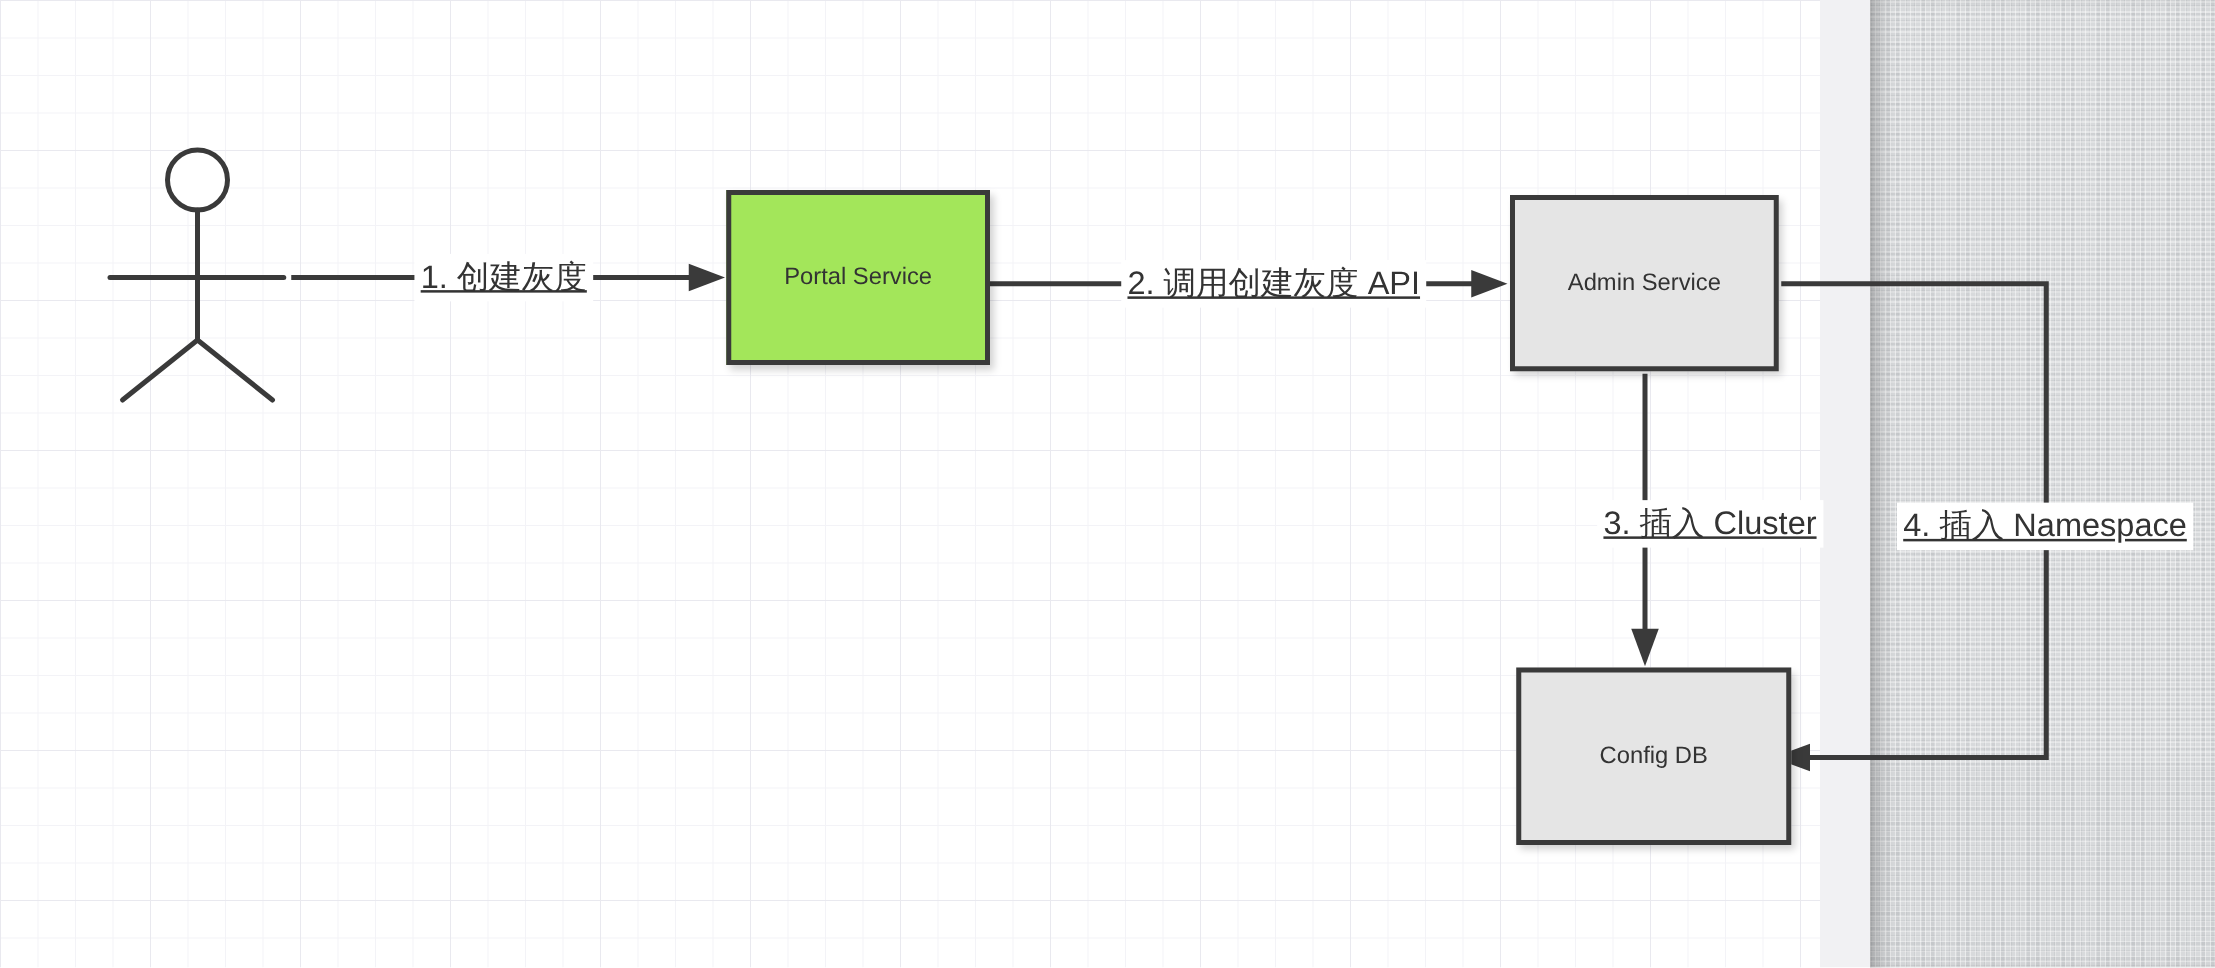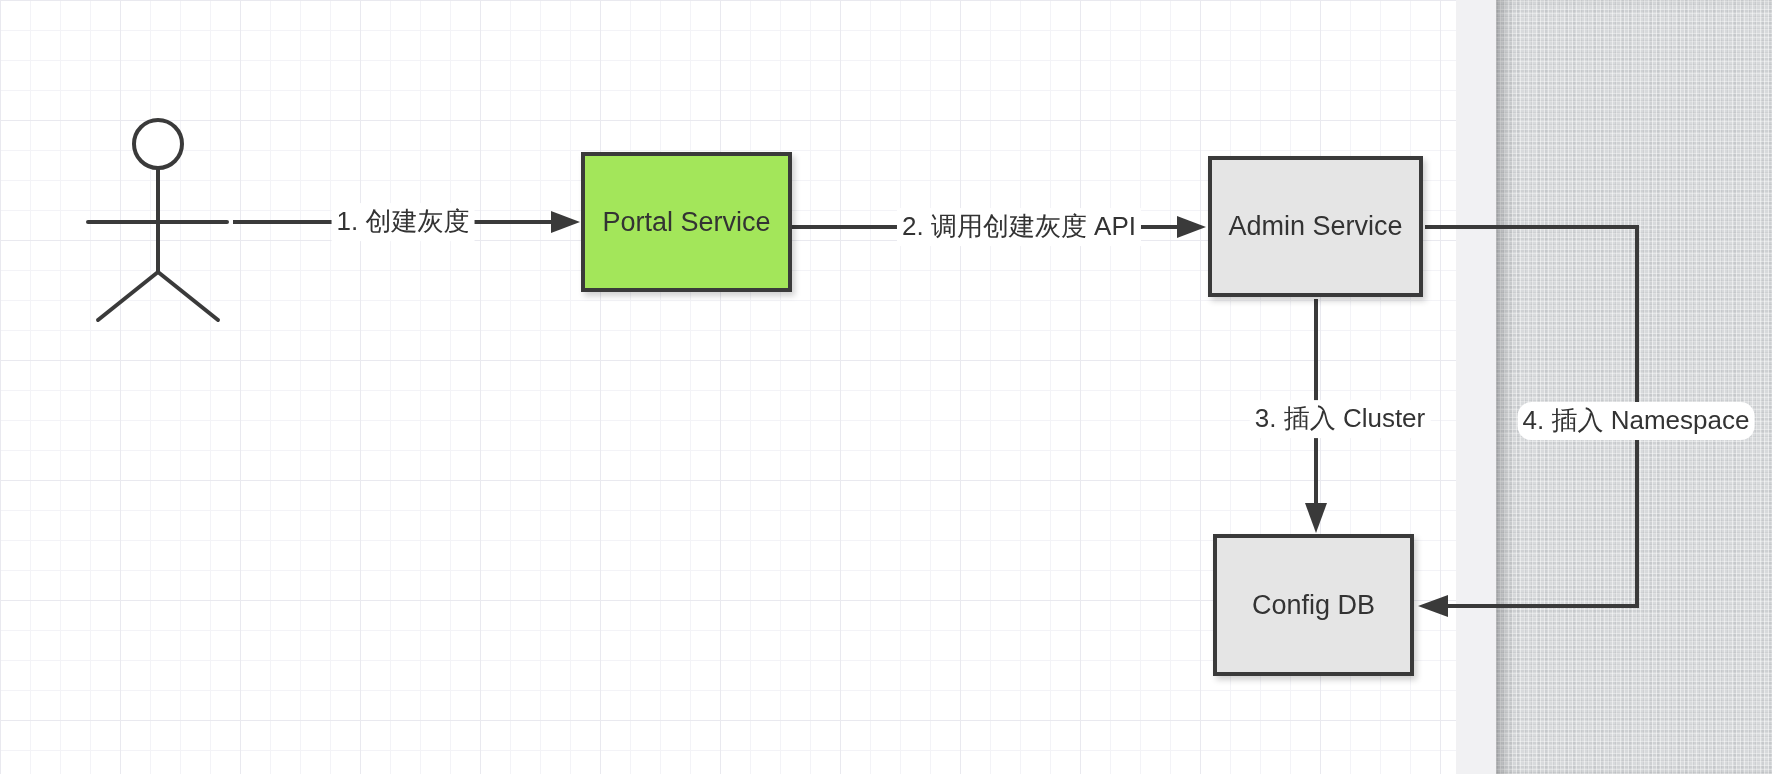--- a/index.html
+++ b/index.html
@@ -33,28 +33,28 @@
       repeating-linear-gradient(90deg,rgba(115,120,126,.10) 0 2px,transparent 2px 7px),
       repeating-linear-gradient(0deg,rgba(115,120,126,.09) 0 2px,transparent 2px 6px);
     box-shadow:inset 14px 0 16px -8px rgba(0,0,0,.28);
   }
   svg.wires{position:absolute;left:0;top:0;z-index:2;}
   .node{
     position:absolute;z-index:3;
     border:4px solid #3a3a3a;
     box-shadow:3px 4px 6px rgba(0,0,0,.18);
     display:flex;align-items:center;justify-content:center;
-    font-size:27px;color:#333;box-sizing:border-box;
+    font-size:19px;color:#333;box-sizing:border-box;
   }
   .node-green{background:#a3e65a;}
   .node-yellow{background:#e5e5e5;}
   .edge-label{
     position:absolute;z-index:4;transform:translate(-50%,-50%);
     background:#ffffff;color:#333;font-size:26px;line-height:1.3;
-    padding:2px 5px;white-space:nowrap;
+    padding:2px 5px;white-space:nowrap;text-decoration:underline;
   }
 </style>
 </head>
 <body>
 
 <div class="canvas"></div>
 <div class="page-strip"></div>
 <div class="offcanvas"></div>
 
 <svg class="wires" width="1772" height="774" viewBox="0 0 1772 774">
@@ -82,23 +82,23 @@
 </svg>
 
 <div class="node node-green" style="left:581px;top:152px;width:211px;height:140px;">
   <span>Portal Service</span>
 </div>
 
 <div class="node node-yellow" style="left:1208px;top:156px;width:215px;height:141px;">
   <span>Admin Service</span>
 </div>
 
-<div class="node node-yellow" style="left:1213px;top:534px;width:201px;height:142px;">
+<div class="node node-yellow" style="left:1213px;top:534px;width:220px;height:142px;">
   <span>Config DB</span>
 </div>
 
 <div class="edge-label" style="left:403px;top:222px;">1. 创建灰度</div>
 
 <div class="edge-label" style="left:1019px;top:227px;">2. 调用创建灰度 API</div>
 
-<div class="edge-label" style="left:1340px;top:419px;">3. 插入 Cluster</div>
+<div class="edge-label" style="left:1368px;top:419px;">3. 插入 Cluster</div>
 
-<div class="edge-label" style="left:1636px;top:421px;border-radius:14px;">4. 插入 Namespace</div>
+<div class="edge-label" style="left:1636px;top:421px;">4. 插入 Namespace</div>
 
 </body></html>

